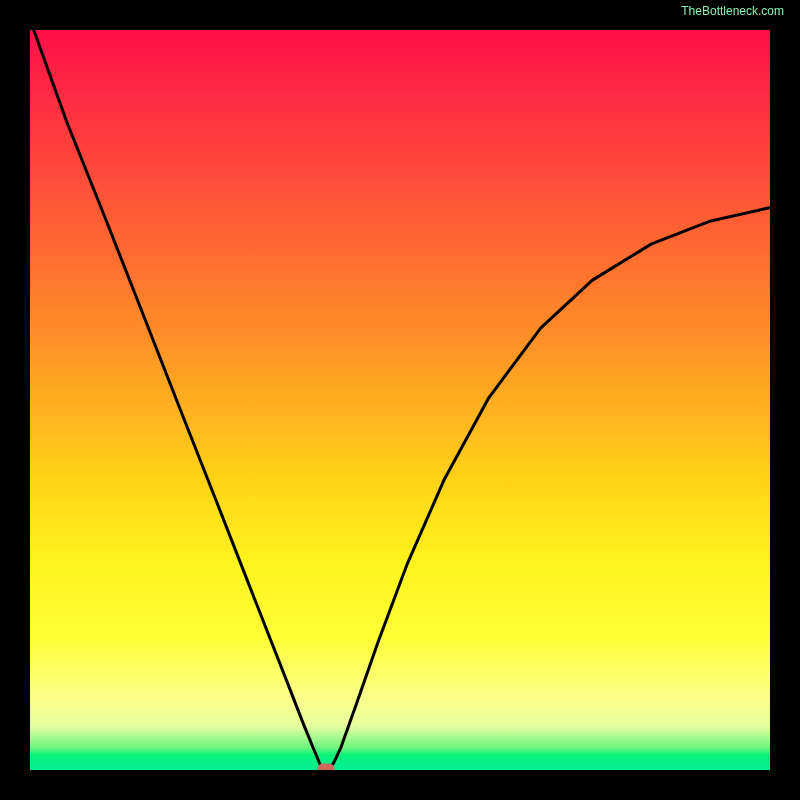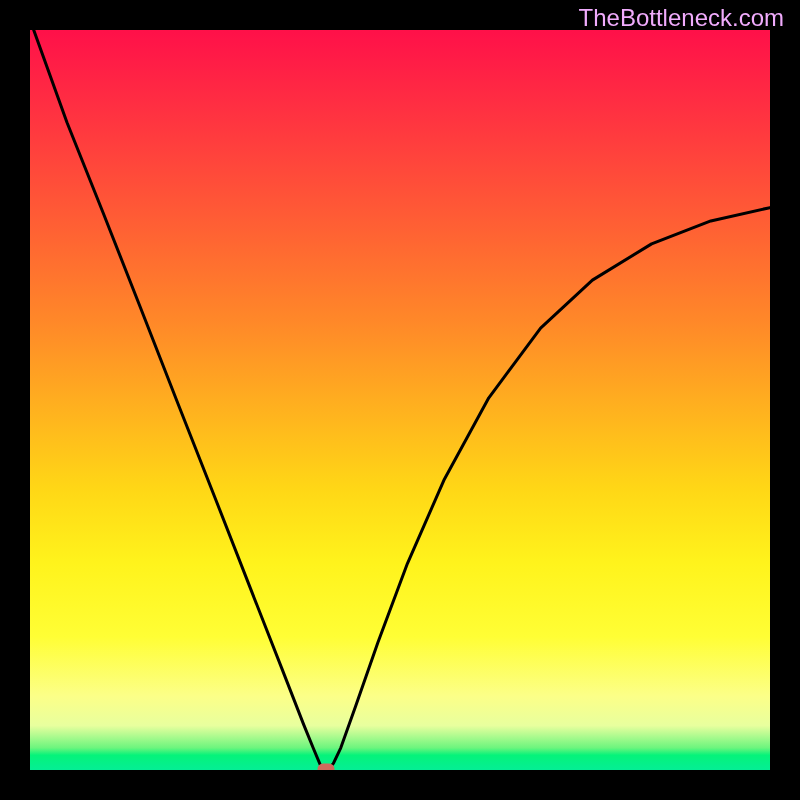--- a/index.html
+++ b/index.html
@@ -8,22 +8,22 @@
     width: 800px;
     height: 800px;
     background: #000;
     position: relative;
     font-family: Arial, sans-serif;
   }
   .watermark {
     position: absolute;
     top: 4px;
     right: 16px;
-    color: #f0abfc;
-    font-size: 24px;
+    color: #86efac;
+    font-size: 12px;
     font-weight: 400;
     z-index: 10;
     text-align: right;
   }
   .plot-outer {
     position: absolute;
     left: 0;
     top: 0;
     width: 800px;
     height: 800px;

